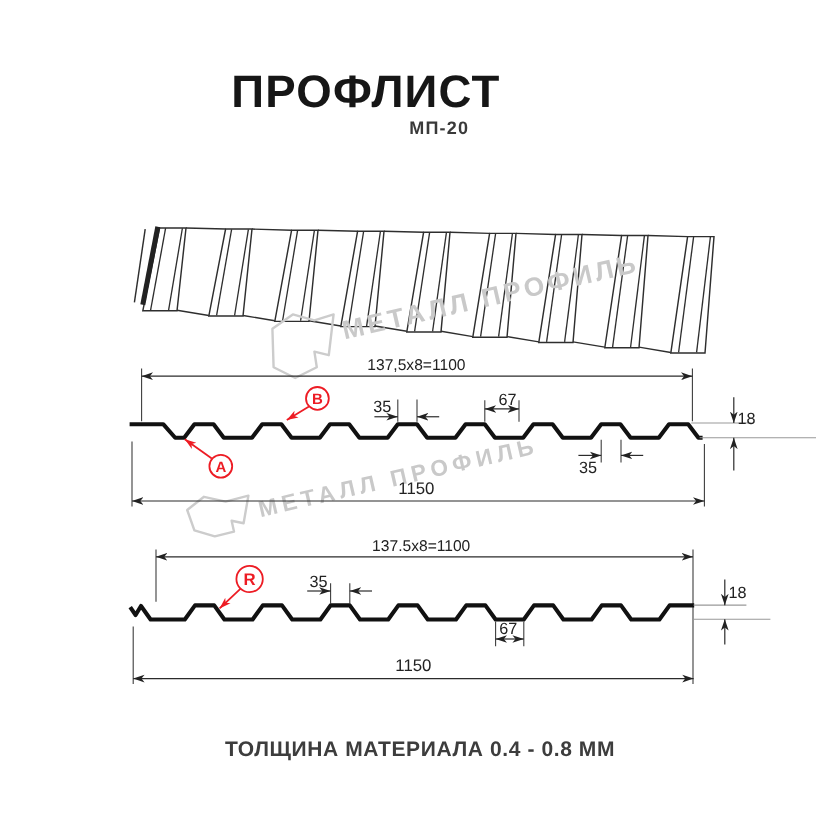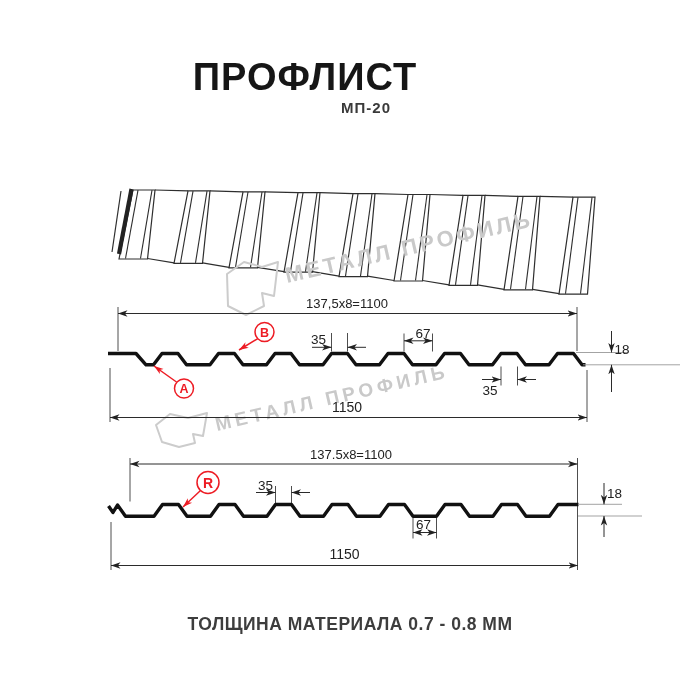--- a/index.html
+++ b/index.html
@@ -191,14 +191,14 @@
       <line class="ext" x1="436.5" y1="518" x2="436.5" y2="538.5"></line>
       <line class="dl" x1="413" y1="532.5" x2="436.5" y2="532.5" marker-start="url(#abr)" marker-end="url(#ab)"></line>
       <text class="dim" x="423.5" y="528.5" text-anchor="middle">67</text>
 
       <line class="ext" x1="111" y1="522" x2="111" y2="570"></line>
       <line class="dl" x1="111" y1="565.5" x2="578" y2="565.5" marker-start="url(#abr)" marker-end="url(#ab)"></line>
       <text class="dimbig" x="344.5" y="559" text-anchor="middle">1150</text>
     </g>
   </svg>
 
-  <div class="caption">ТОЛЩИНА МАТЕРИАЛА 0.7 - 0.8 ММ</div>
+  <div class="caption">ТОЛЩИНА МАТЕРИАЛА 0.4 - 0.8 ММ</div>
 </div>
 
 </body></html>

